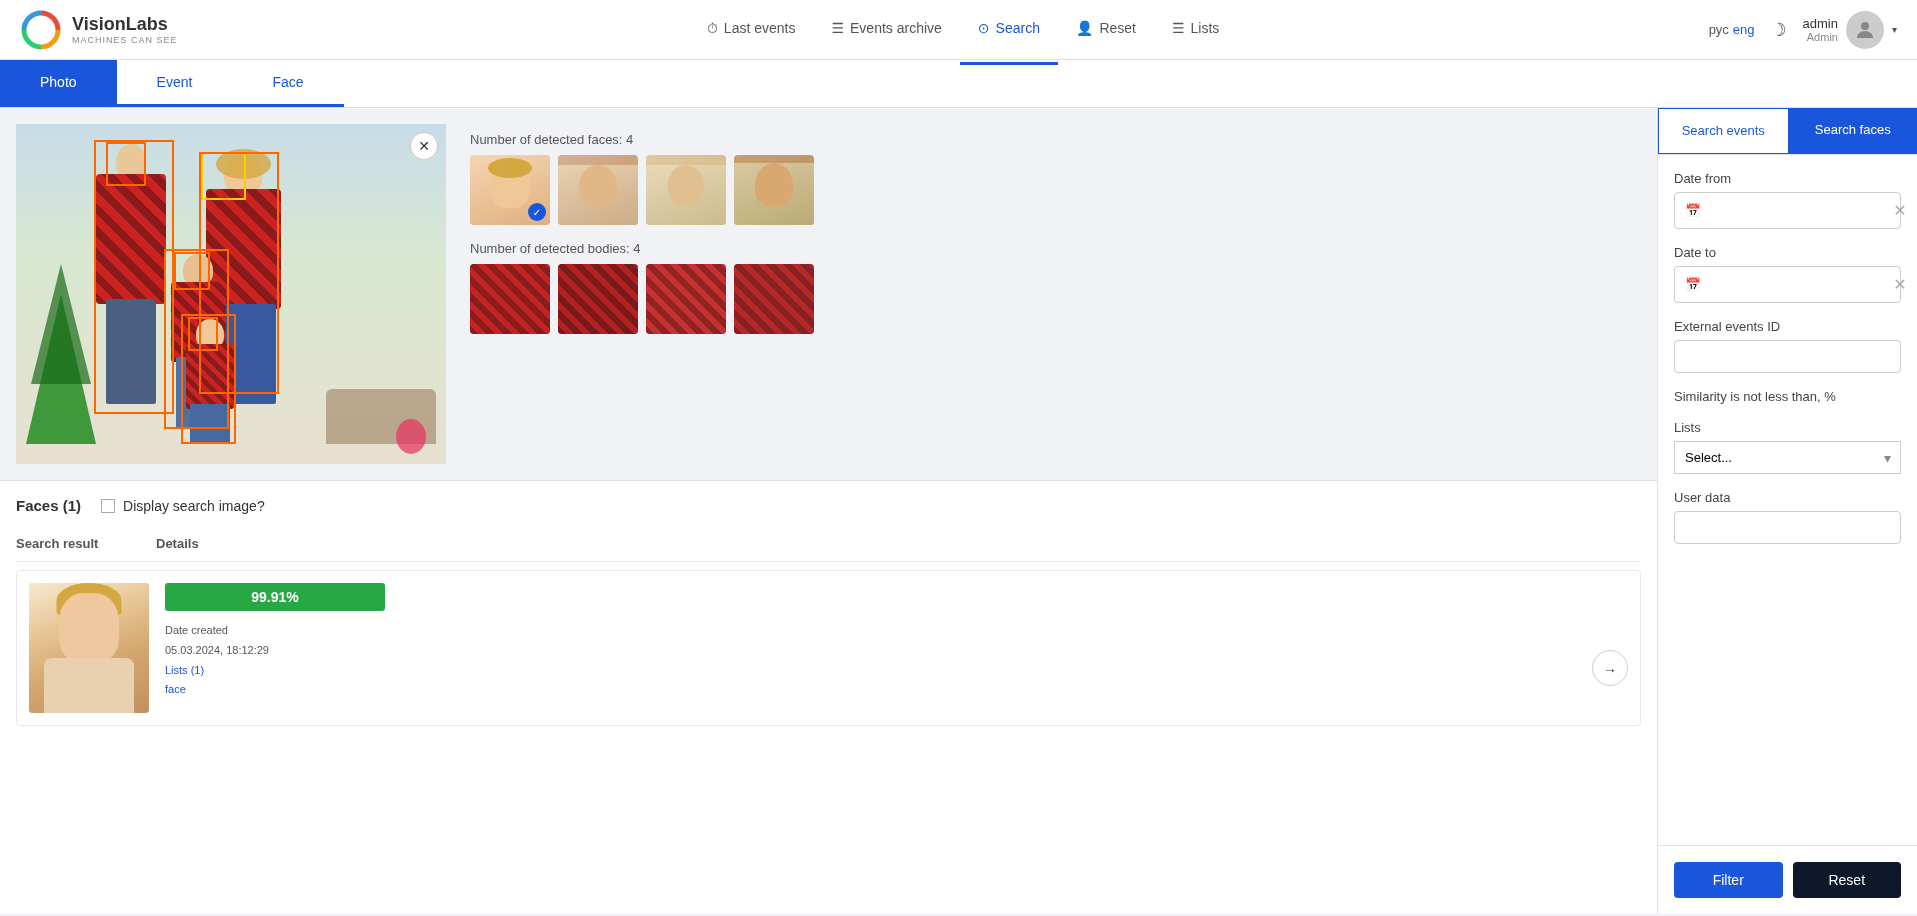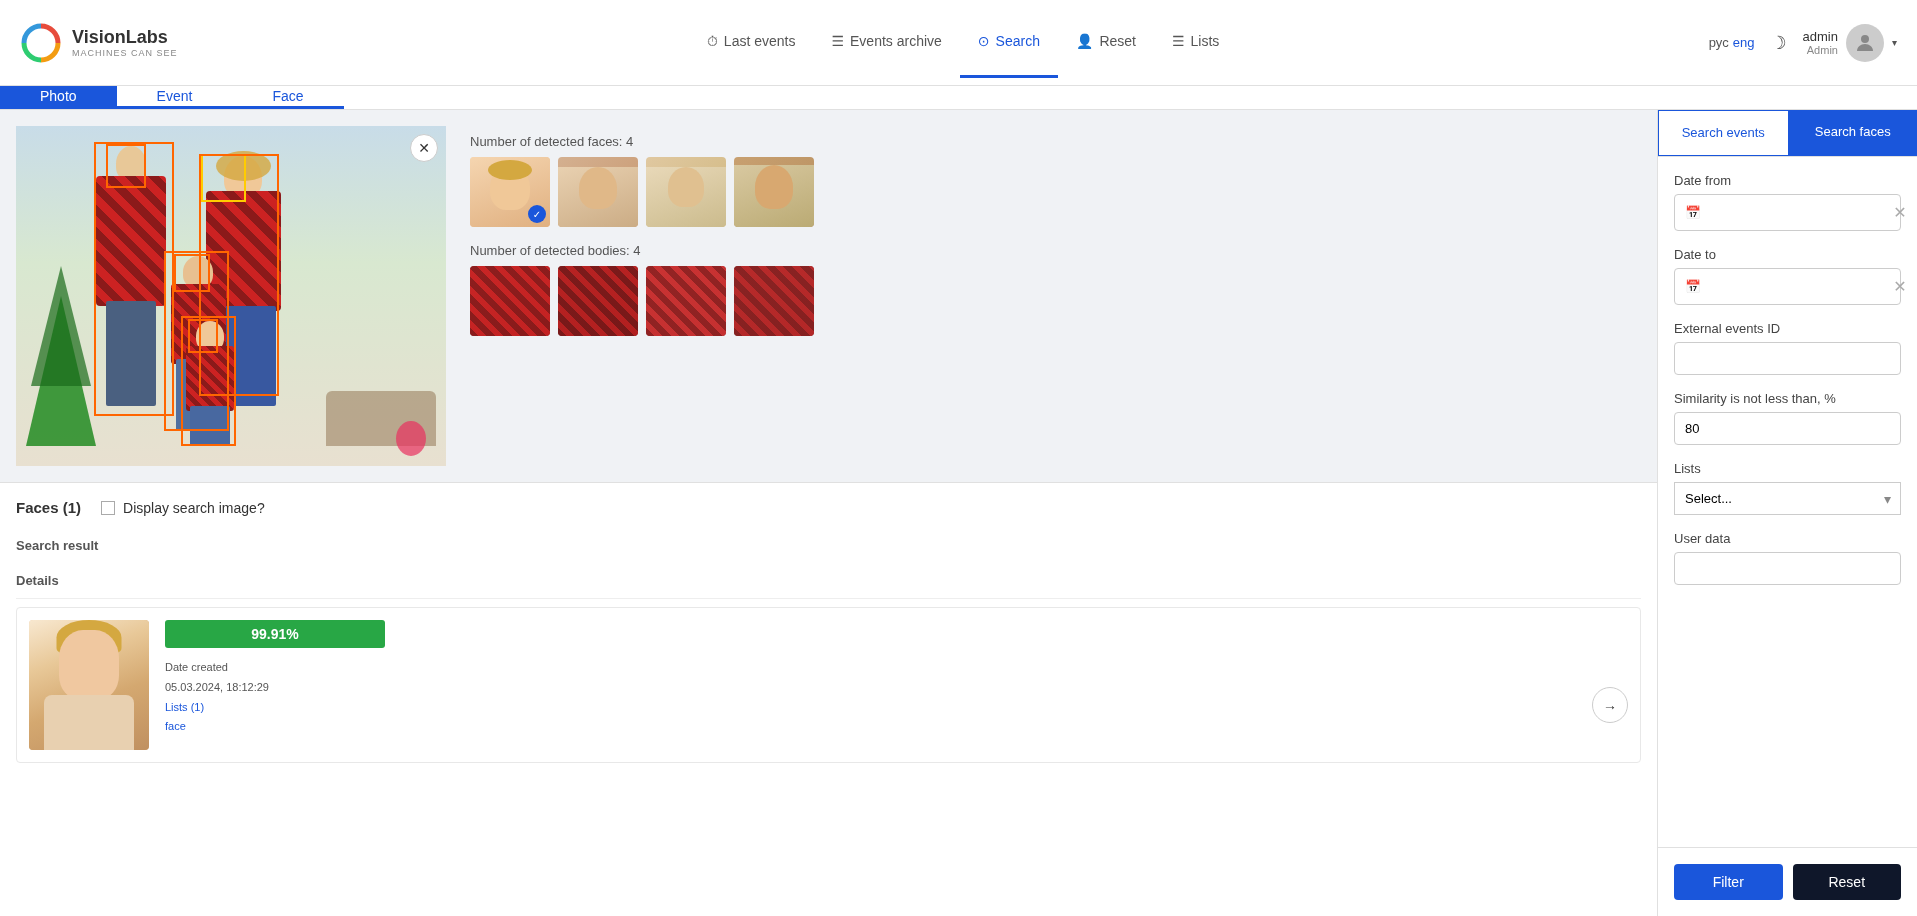--- a/index.html
+++ b/index.html
@@ -4,21 +4,21 @@
   <style>
     * { box-sizing: border-box; margin: 0; padding: 0; }
     body { font-family: Arial, sans-serif; background: #f0f2f5; color: #333; font-size: 14px; }
 
     
     .header {
       background: #fff;
       display: flex;
       align-items: center;
       padding: 0 20px;
-      height: 86px;
+      height: 60px;
       border-bottom: 1px solid #e0e0e0;
       position: relative;
     }
     .logo {
       display: flex;
       align-items: center;
       gap: 10px;
       margin-right: 40px;
     }
     .logo-circle {
@@ -64,21 +64,21 @@
     .chevron-down { font-size: 10px; color: #555; }
 
     
     .sub-tabs {
       display: flex;
       background: #fff;
       border-bottom: 1px solid #e0e0e0;
       padding: 0;
     }
     .sub-tab {
-      padding: 2px 40px;
+      padding: 14px 40px;
       cursor: pointer;
       font-size: 14px;
       color: #333;
       border-bottom: 3px solid transparent;
     }
     .sub-tab.active {
       background: #1a56db;
       color: #fff;
     }
     .sub-tab.outline-active {
@@ -194,21 +194,20 @@
       border: 1px solid #aaa;
       background: #fff;
       cursor: pointer;
     }
     .results-cols {
       display: flex;
       gap: 20px;
       padding: 10px 0;
       border-bottom: 1px solid #eee;
       margin-bottom: 8px;
-      flex-direction: column;
     }
     .col-search-result { width: 120px; font-size: 13px; color: #555; font-weight: bold; }
     .col-details { font-size: 13px; color: #555; font-weight: bold; }
 
     
     .result-item {
       display: flex;
       gap: 16px;
       align-items: flex-start;
       padding: 12px;
@@ -660,21 +659,20 @@
         </div>
       </div>
 
       <div class="form-group">
         <label class="form-label">External events ID</label>
         <input type="text" class="form-input-plain" style="">
       </div>
 
       <div class="form-group">
         <label class="form-label">Similarity is not less than, %</label>
-        <input type="text" class="form-input-plain" value="80" style="">
       </div>
 
       <div class="form-group">
         <label class="form-label">Lists</label>
         <div class="form-select-wrapper">
           <select class="form-select">
             <option value="Select...">Select...</option>
           </select>
           <span class="form-select-arrow">▾</span>
         </div>

